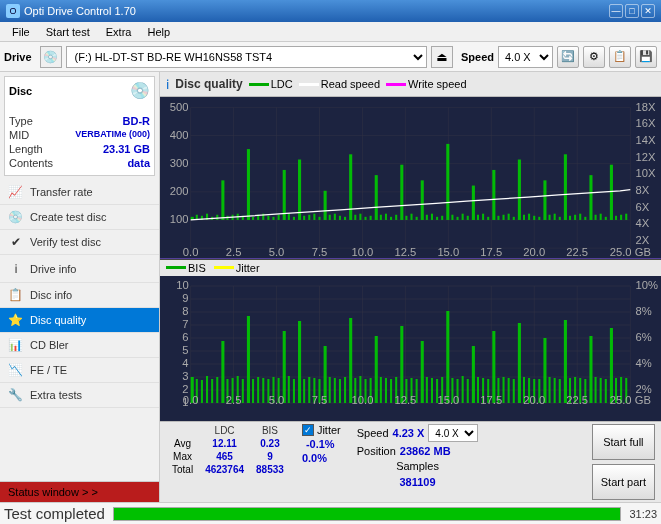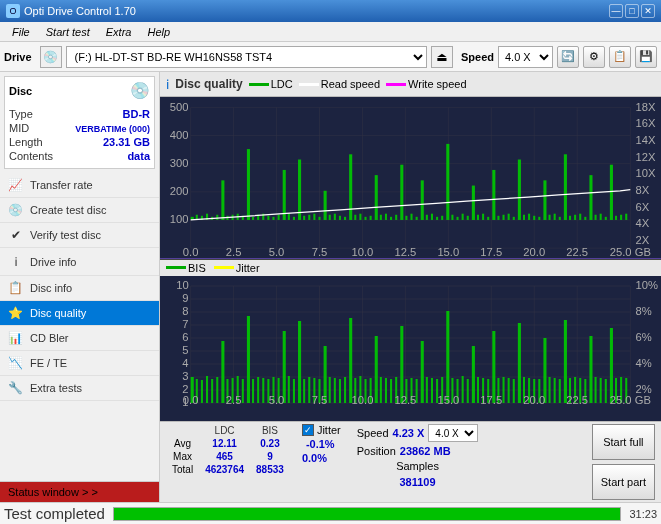--- a/index.html
+++ b/index.html
@@ -22,21 +22,21 @@
 
     
     .menu-bar {
       background: #f0f0f0;
       height: 20px;
       display: flex;
       align-items: center;
       border-bottom: 1px solid #ccc;
       padding: 0 4px;
     }
-    .menu-item { padding: 2px 8px; cursor: pointer; border-radius: 2px; font-style: italic; }
+    .menu-item { padding: 2px 8px; cursor: pointer; border-radius: 2px; }
 
     
     .drive-toolbar {
       background: #f5f5f5;
       height: 30px;
       display: flex;
       align-items: center;
       padding: 2px 4px;
       border-bottom: 1px solid #ccc;
       gap: 4px;
@@ -91,25 +91,25 @@
 
     
     .disc-panel {
       border: 1px solid #ccc;
       background: white;
       margin: 4px;
       padding: 4px;
     }
     .disc-panel-header {
       display: flex; justify-content: space-between; align-items: center;
-      margin-bottom: 8px;
+      margin-bottom: 15px;
     }
     .disc-panel-title { font-weight: bold; font-size: 11px; }
     .disc-icon { font-size: 16px; color: #555; }
-    .disc-row { display: flex; justify-content: space-between; margin-bottom: 2px; align-items: flex-end; }
+    .disc-row { display: flex; justify-content: space-between; margin-bottom: 2px; }
     .disc-key { color: #333; }
     .disc-val { color: #0000cc; font-weight: bold; }
 
     
     .sidebar-menu { flex: 1; overflow-y: auto; }
     .sidebar-item {
       display: flex;
       align-items: center;
       padding: 5px 8px;
       cursor: pointer;

